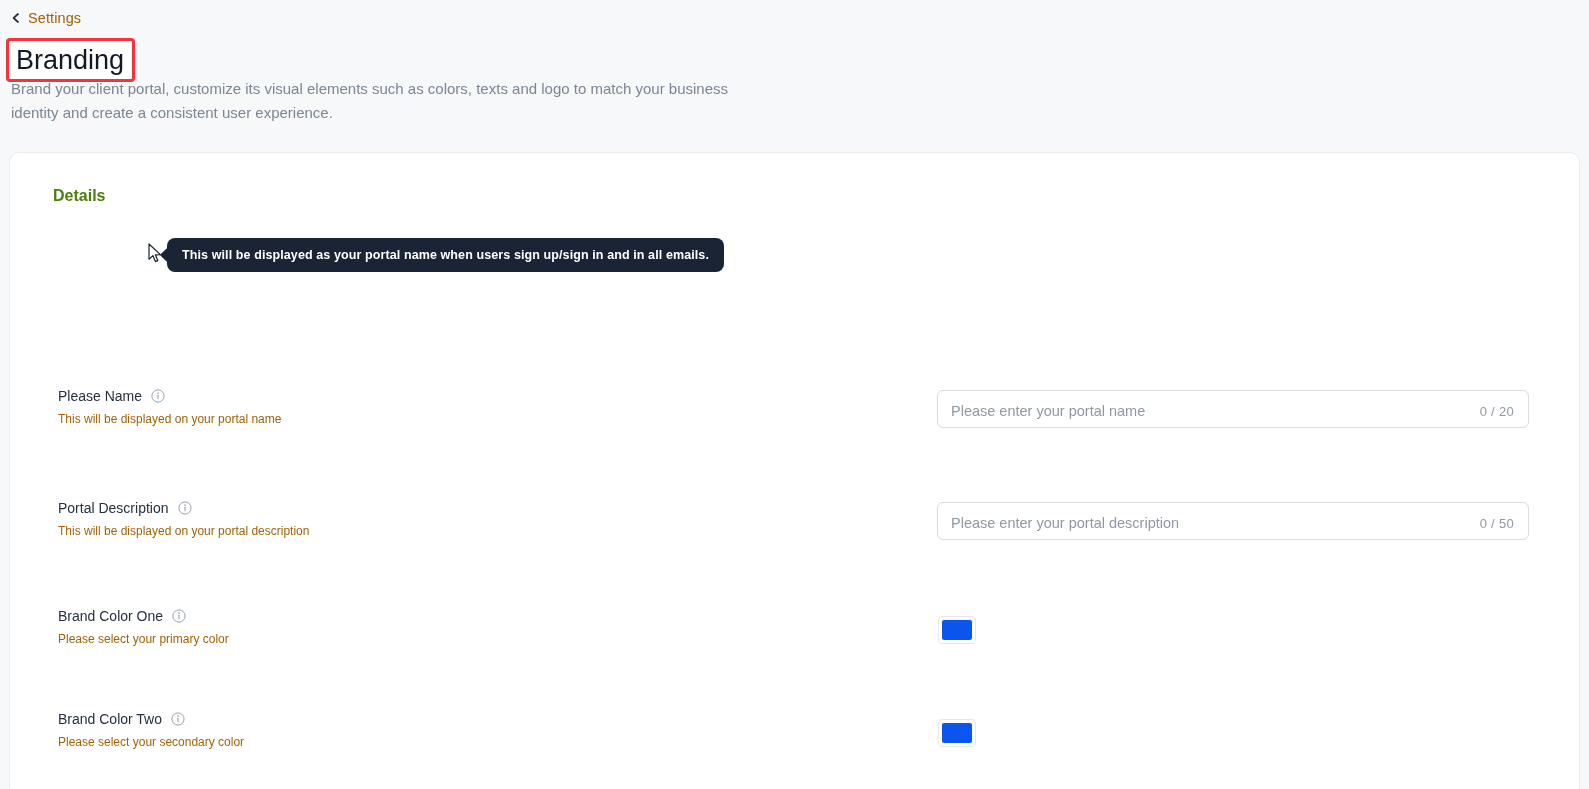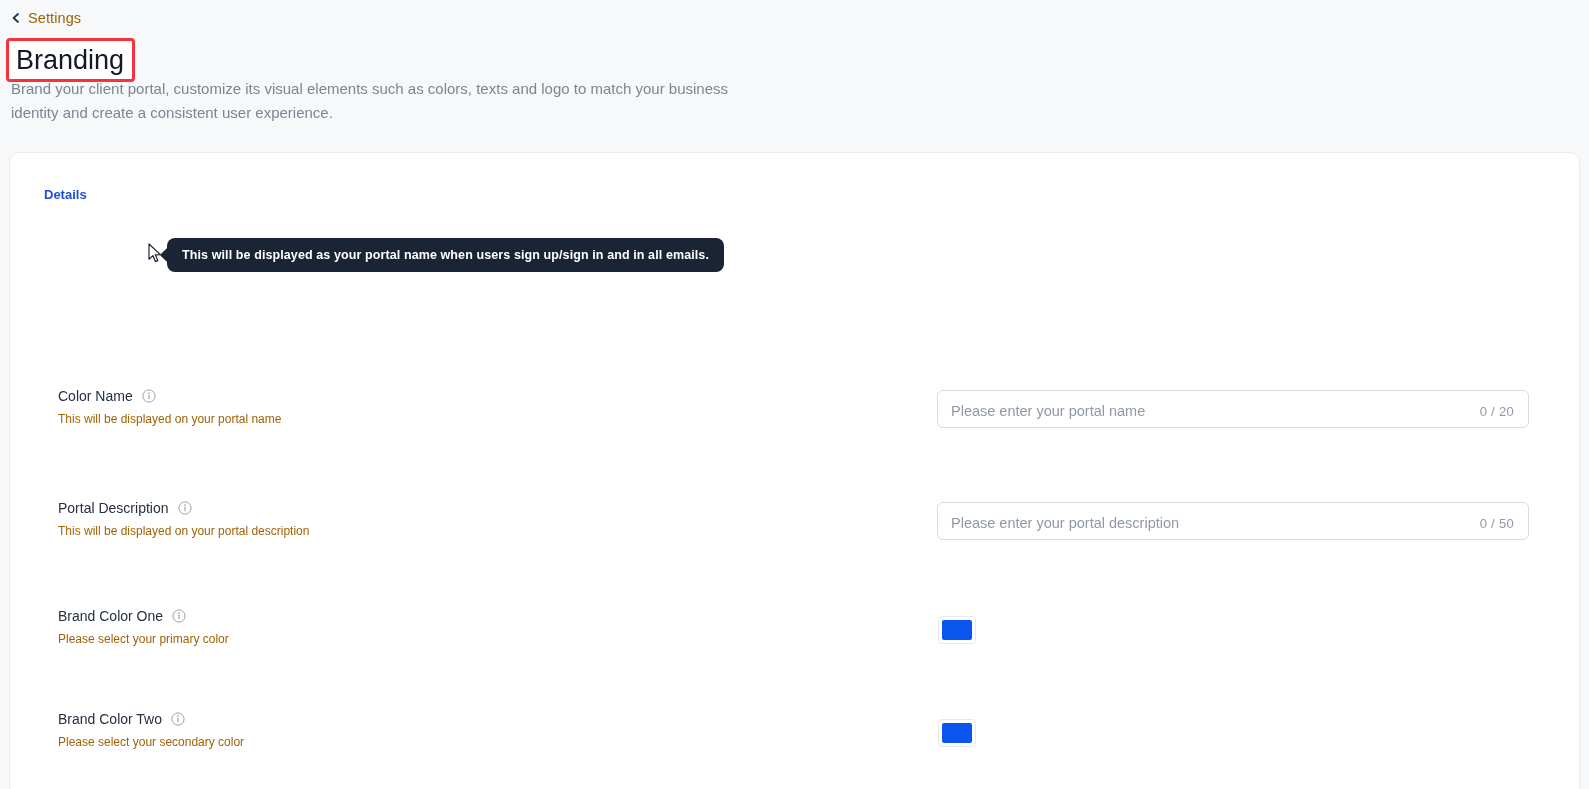--- a/index.html
+++ b/index.html
@@ -75,25 +75,25 @@
     width: 1571px;
     height: 660px;
     background: #ffffff;
     border: 1px solid #ececf0;
     border-radius: 10px;
     overflow: hidden;
   }
 
   .card-title {
     position: absolute;
-    left: 34px;
+    left: 43px;
     top: 34px;
-    font-size: 13px;
+    font-size: 16px;
     font-weight: bold;
-    color: #1d4ed8;
+    color: #4d7c0f;
   }
 
   .row-labels {
     position: absolute;
     left: 48px;
     width: 700px;
   }
   .row-label {
     display: flex;
     align-items: center;
@@ -215,21 +215,21 @@
   <h1 class="page-title" style="border-color: rgb(244, 51, 61);">Branding</h1>
 </div>
 <p class="page-desc">Brand your client portal, customize its visual elements such as colors, texts and logo to match your business identity and create a consistent user experience.</p>
 
 <div class="card">
 
   <div class="card-title">Details</div>
 
   <div class="row-labels" style="top:234px;">
     <div class="row-label">
-      <span>Color Name</span>
+      <span>Please Name</span>
       <svg class="info-icon" viewBox="0 0 14 14">
         <circle cx="7" cy="7" r="6.1" fill="none" stroke="#9aa2ad" stroke-width="1"></circle>
         <circle cx="7" cy="4.1" r="0.85" fill="#9aa2ad"></circle>
         <rect x="6.45" y="5.8" width="1.1" height="4.4" rx="0.55" fill="#9aa2ad"></rect>
       </svg>
     </div>
     <div class="row-sublabel">This will be displayed on your portal name</div>
   </div>
   <div class="field" style="top:237px;">
     <span class="field-placeholder">Please enter your portal name</span>

